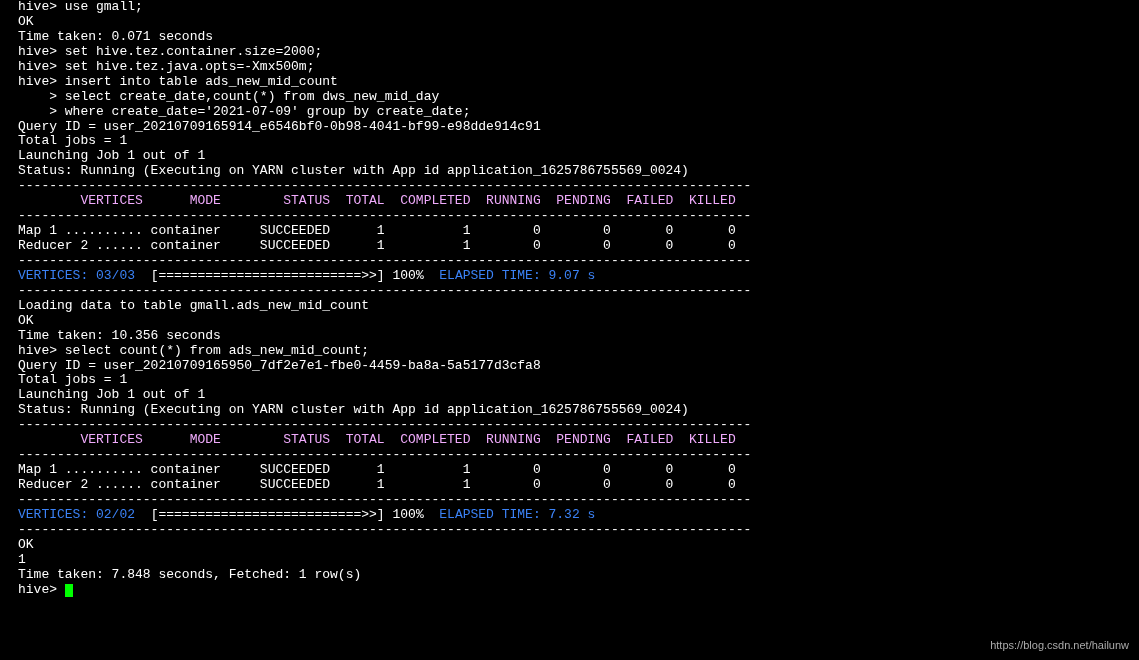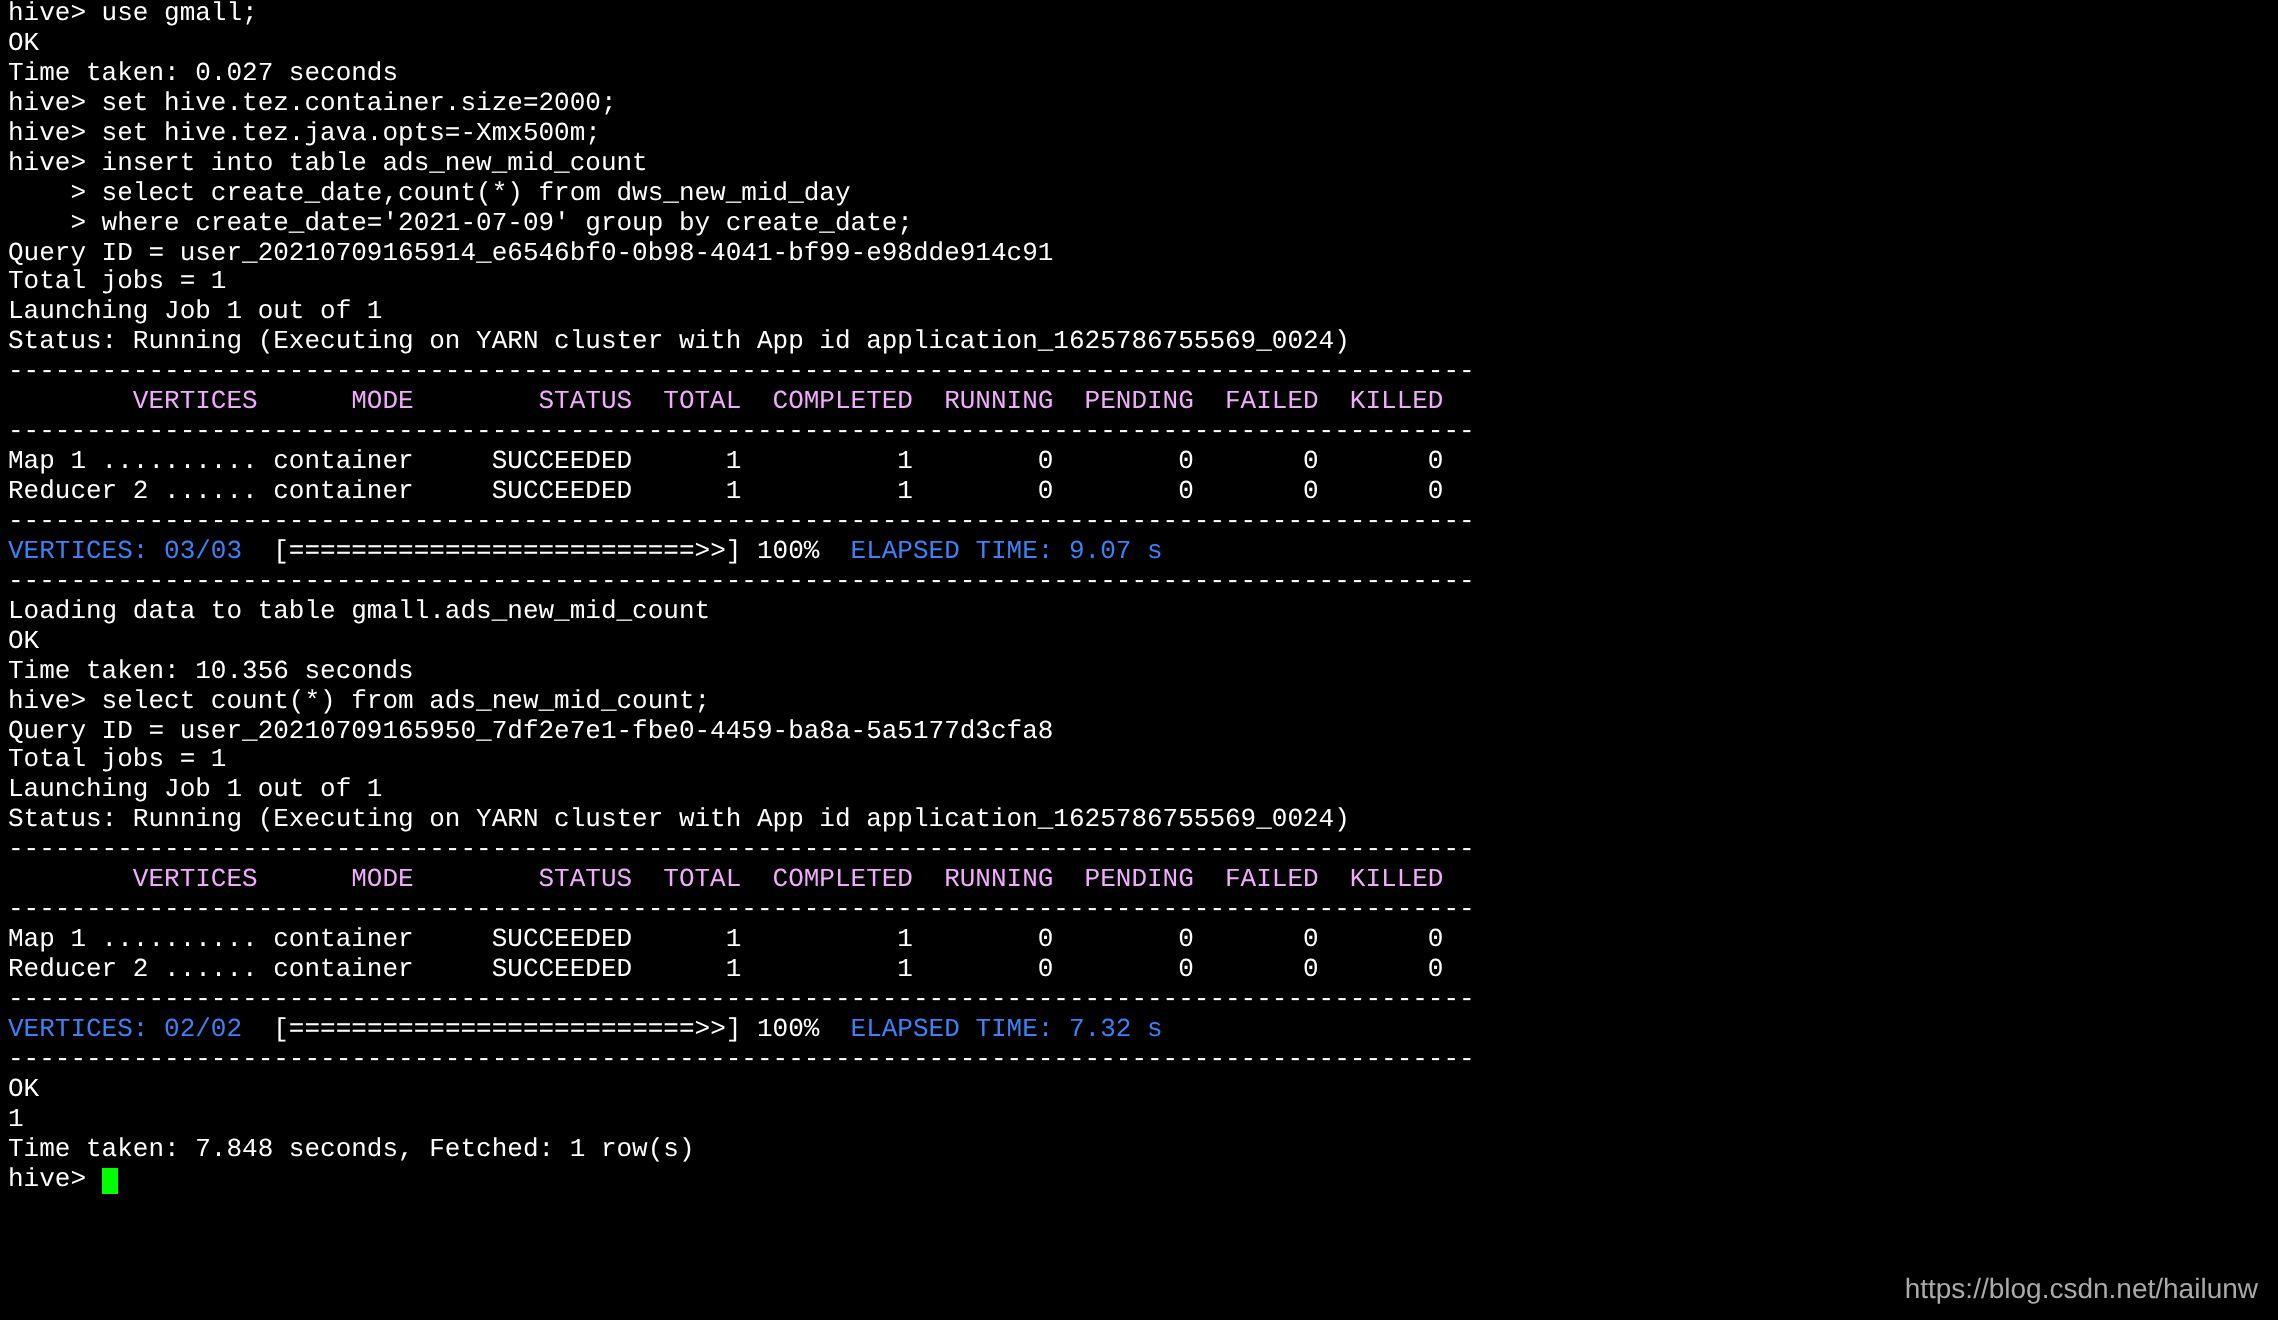--- a/index.html
+++ b/index.html
@@ -9,48 +9,48 @@
       color: #fff;
       font-family: "Consolas", "Courier New", monospace;
       font-size: 13px;
       line-height: 1.15;
       width: 1139px;
       height: 660px;
       overflow: hidden;
       position: relative;
     }
     .terminal {
-      padding: 0 4px;
+      padding: 0 18px;
     }
     .line { white-space: pre; }
     .cyan { color: #f0abfc; }
     .red { color: #3b82f6; }
     .green-cursor {
       display: inline-block;
       width: 8px;
       height: 13px;
       background: #00ff00;
       vertical-align: text-bottom;
     }
     .watermark {
       position: absolute;
       bottom: 8px;
       right: 10px;
       color: #aaa;
       font-family: Arial, sans-serif;
-      font-size: 14px;
+      font-size: 11px;
     }
   </style>
 </head>
 <body>
 
 <div class="terminal">
   <div class="line">hive&gt; use gmall;</div>
   <div class="line">OK</div>
-  <div class="line">Time taken: 0.027 seconds</div>
+  <div class="line">Time taken: 0.071 seconds</div>
   <div class="line">hive&gt; set hive.tez.container.size=2000;</div>
   <div class="line">hive&gt; set hive.tez.java.opts=-Xmx500m;</div>
   <div class="line">hive&gt; insert into table ads_new_mid_count</div>
   <div class="line">    &gt; select create_date,count(*) from dws_new_mid_day</div>
   <div class="line">    &gt; where create_date='2021-07-09' group by create_date;</div>
   <div class="line">Query ID = user_20210709165914_e6546bf0-0b98-4041-bf99-e98dde914c91</div>
   <div class="line">Total jobs = 1</div>
   <div class="line">Launching Job 1 out of 1</div>
   <div class="line">Status: Running (Executing on YARN cluster with App id application_1625786755569_0024)</div>
   <div class="line"></div>

